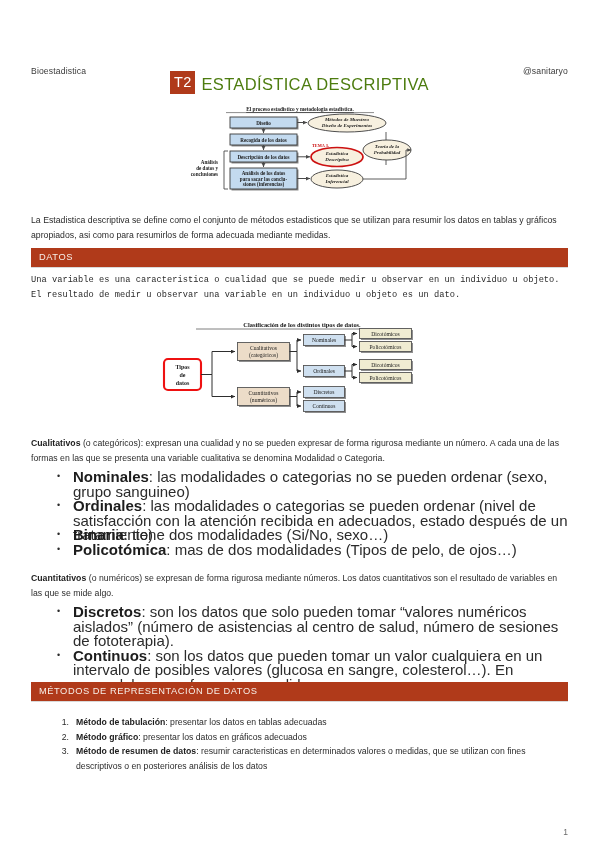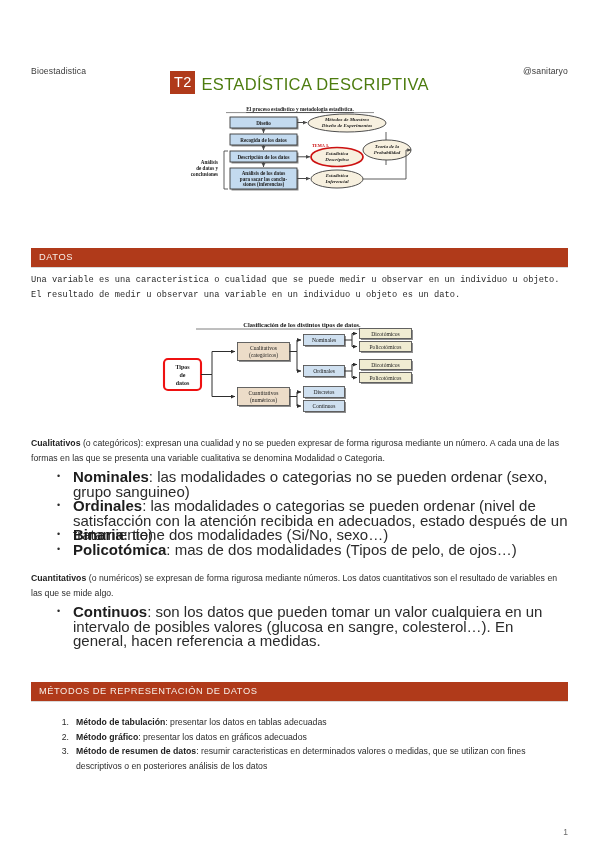--- a/index.html
+++ b/index.html
@@ -246,20 +246,21 @@
       <path class="ln" d="M113,17.5 L123,17.5" marker-end="url(#ar)"></path>
       <path class="ln" d="M113,51.8 L126,51.8" marker-end="url(#ar)"></path>
       <path class="ln" d="M113,73.5 L126,73.5" marker-end="url(#ar)"></path>
 
       <path class="lnk" d="M202,27 L202,35"></path>
       <path class="lnk" d="M179,74 L222,74 L222,45 L227,45" marker-end="url(#ar)"></path>
       <path class="lnk" d="M202,55 L202,60"></path>
     </svg>
   </div>
 
+  <div class="para" style="top:180px;">La Estadistica descriptiva se define como el conjunto de métodos estadisticos que se utilizan para resumir los datos en tablas y gráficos apropiados, asi como para resumirlos de forma adecuada mediante medidas.</div>
 
   <div class="section-bar" style="top:215px;">DATOS</div>
 
   <div class="para" style="top:240px;font-family:Liberation Mono, monospace;">Una variable es una caracteristica o cualidad que se puede medir u observar en un individuo u objeto. El resultado de medir u observar una variable en un individuo u objeto es un dato.</div>
 
   <div class="figure" style="left:152px; top:286px; width:300px; height:98px;">
     <svg width="300" height="98" viewBox="0 0 300 98">
       <defs>
         <style>
           .c2cap { font-family:"Liberation Serif", serif; font-size:6.4px; font-weight:bold; fill:#141414; }
@@ -383,20 +384,23 @@
     <li>
       <b>Policotómica</b><span>: mas de dos modalidades (Tipos de pelo, de ojos…)</span>
     </li>
   </ul>
 
   <div class="para" style="top:538px;">
     <b>Cuantitativos</b><span> (o numéricos) se expresan de forma rigurosa mediante números. Los datos cuantitativos son el resultado de variables en las que se mide algo.</span>
   </div>
 
   <ul class="bullet-list" style="top:572px;">
+    <li>
+      <b>Discretos</b><span>: son los datos que solo pueden tomar “valores numéricos aislados” (número de asistencias al centro de salud, número de sesiones de fototerapia).</span>
+    </li>
     <li style="margin-top:0px;">
       <b>Continuos</b><span>: son los datos que pueden tomar un valor cualquiera en un intervalo de posibles valores (glucosa en sangre, colesterol…). En general, hacen referencia a medidas.</span>
     </li>
   </ul>
 
   <div class="section-bar" style="top:649px;">MÉTODOS  DE REPRESENTACIÓN  DE DATOS</div>
 
   <ol class="num-list" style="top:682px;">
     <li>
       <b>Método de tabulación</b><span>: presentar los datos en tablas adecuadas</span>

